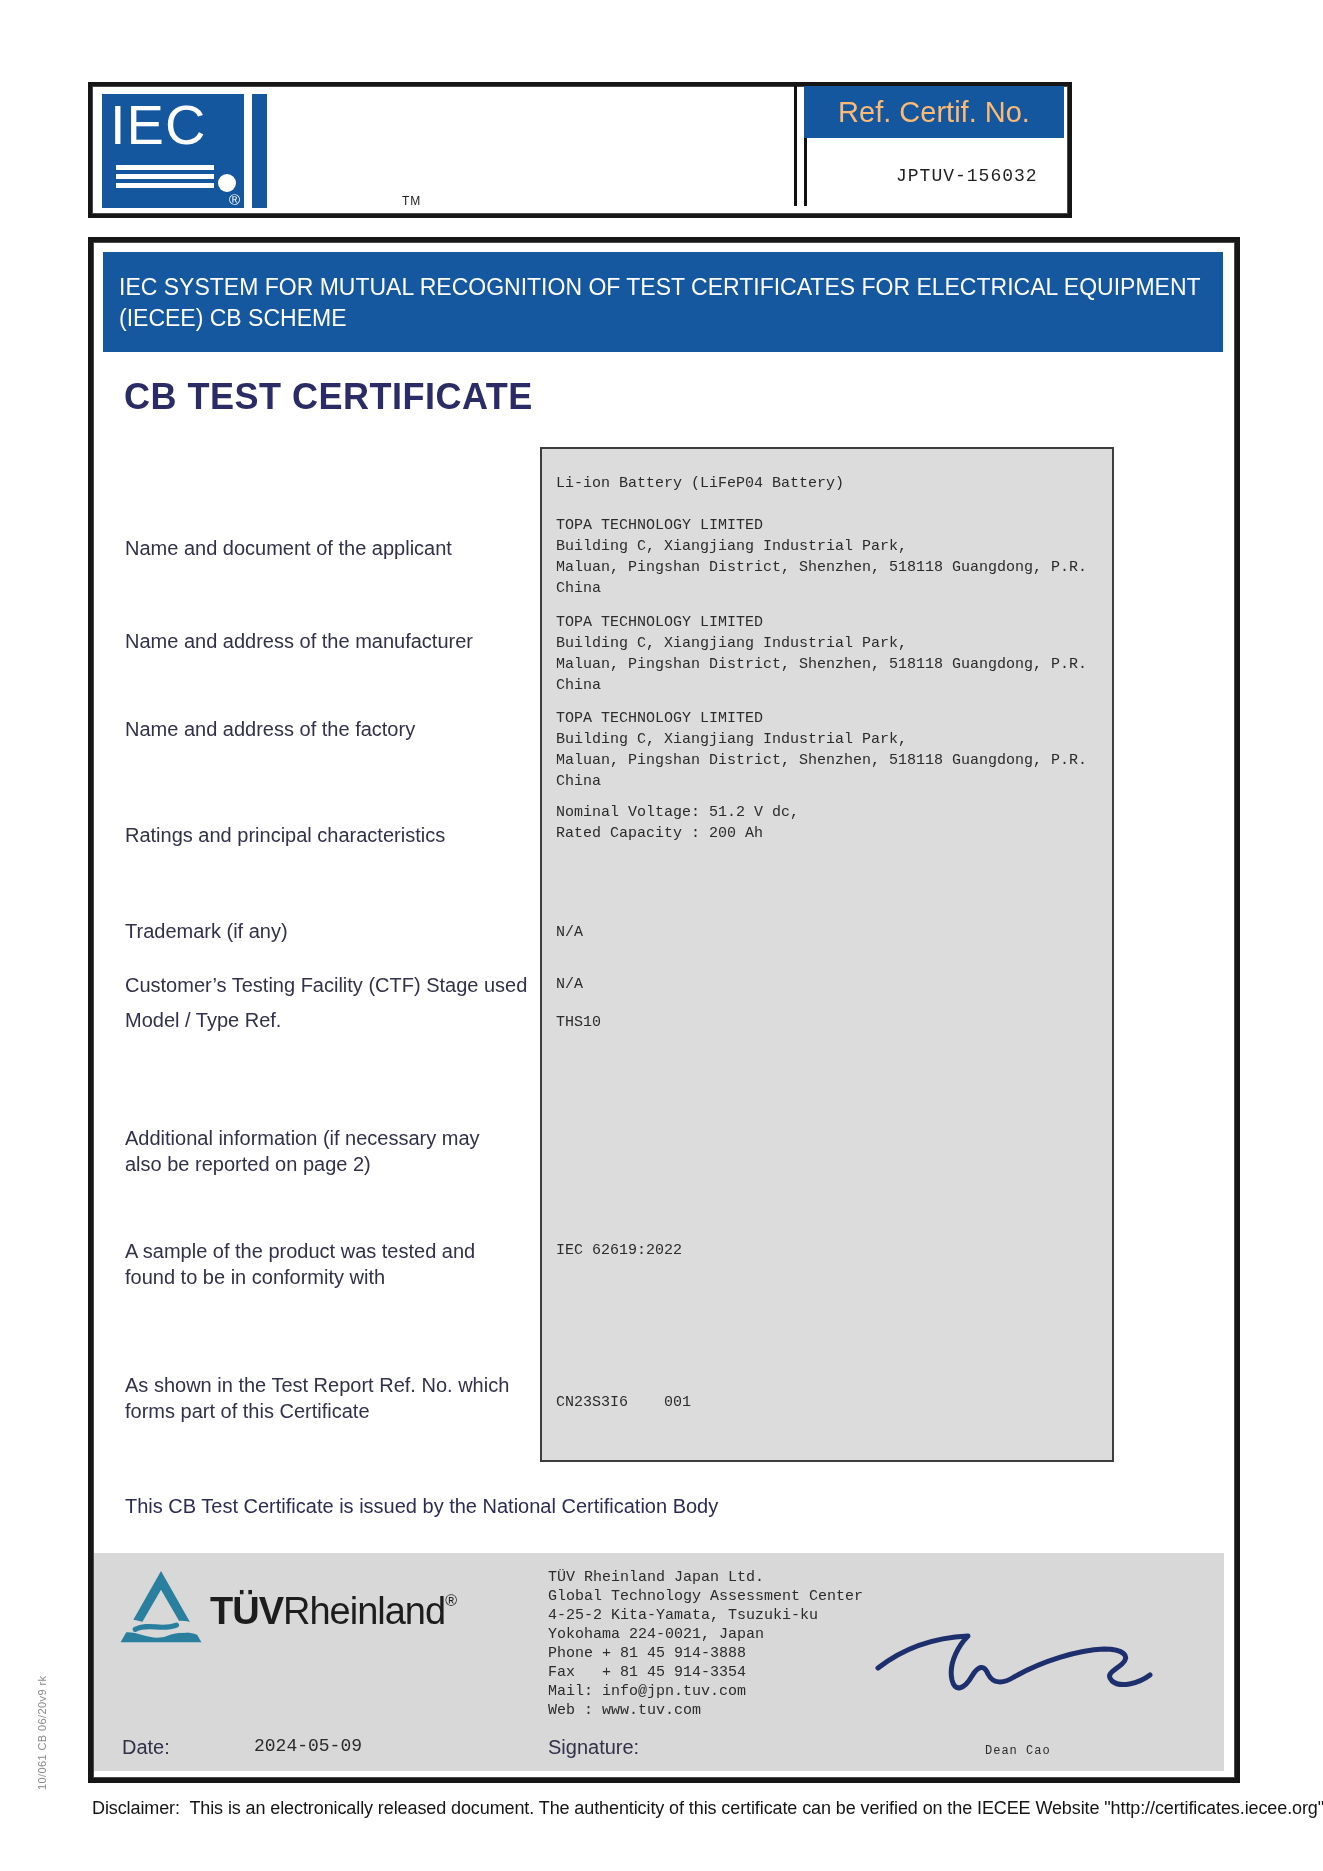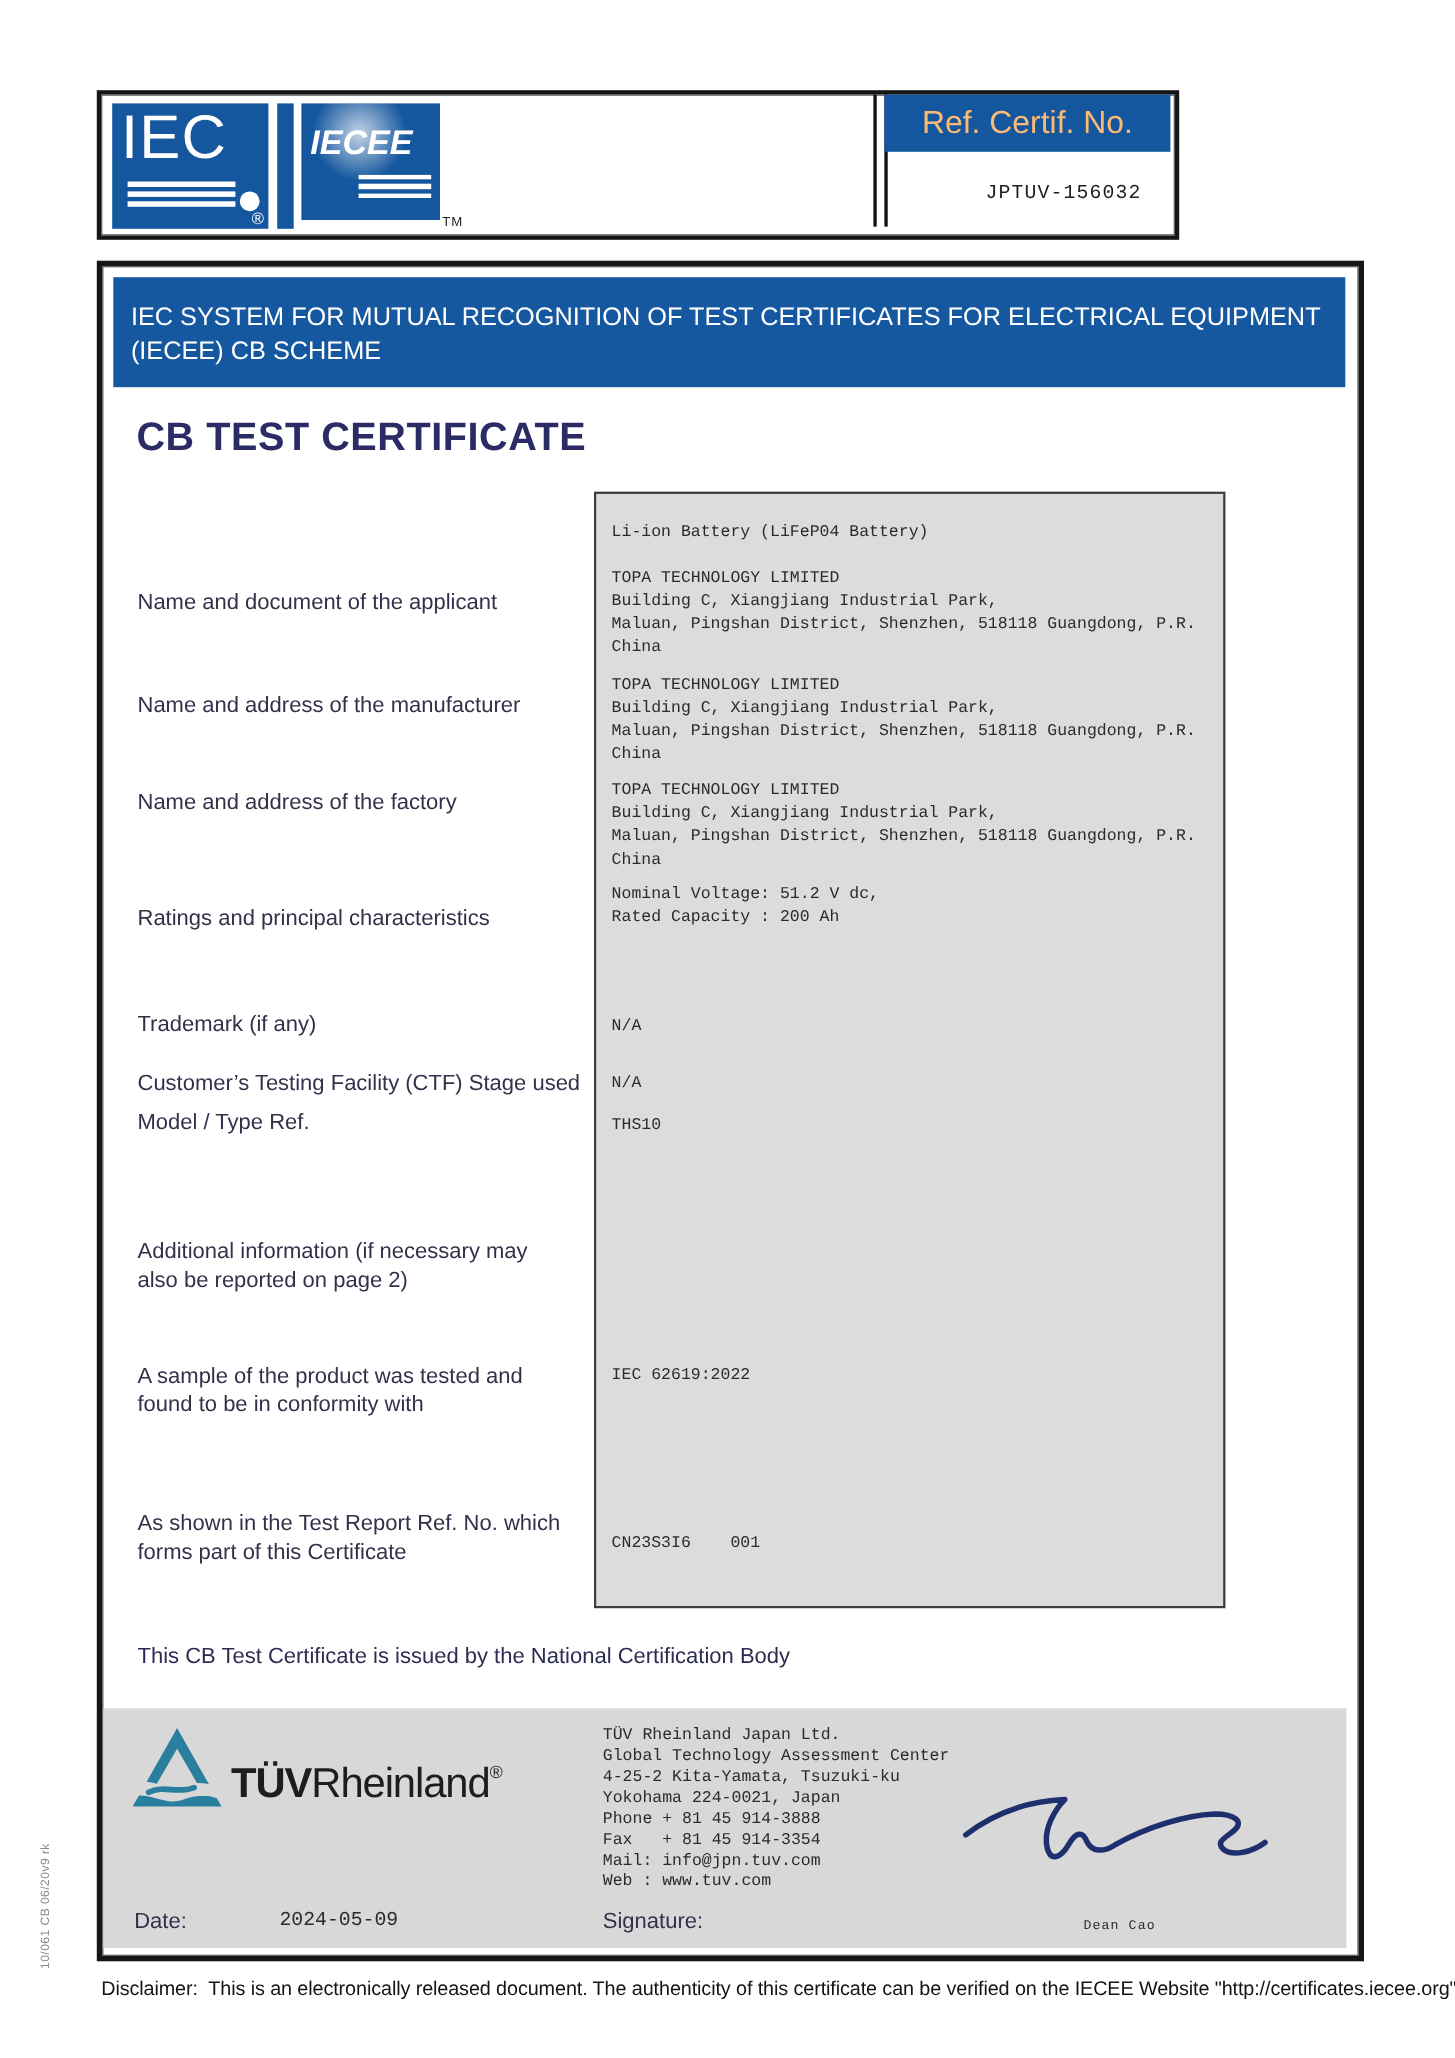--- a/index.html
+++ b/index.html
@@ -43,21 +43,21 @@
   .flabel{position:absolute;left:125px;width:430px;font-size:20px;color:#31314a;
           line-height:26px;white-space:pre-line;}
   .fvalue{position:absolute;left:556px;width:540px;font-family:"Liberation Mono",monospace;
           font-size:15px;color:#2b2b2b;line-height:21px;white-space:pre;}
 
   .issued-line{position:absolute;left:125px;top:1495px;font-size:20px;color:#2c2c52;}
 
   
   .ncb-band{position:absolute;left:94px;top:1553px;width:1130px;height:218px;background:#d8d8d8;}
   .tuv-triangle{position:absolute;left:118px;top:1568px;}
-  .tuv-wordmark{position:absolute;left:210px;top:1590px;font-size:38px;color:#1d1d1d;letter-spacing:-1px;margin-top:11px;}
+  .tuv-wordmark{position:absolute;left:210px;top:1590px;font-size:38px;color:#1d1d1d;letter-spacing:-1px;}
   .tuv-wordmark .bold{font-weight:bold;}
   .tuv-wordmark .reg{font-size:16px;vertical-align:18px;letter-spacing:0;}
   .ncb-address{position:absolute;left:548px;top:1568px;font-family:"Liberation Mono",monospace;
                font-size:15px;line-height:19px;color:#2b2b2b;white-space:pre;}
   .signature-svg{position:absolute;left:872px;top:1626px;}
   .date-label{position:absolute;left:122px;top:1736px;font-size:20px;color:#31314a;}
   .date-value{position:absolute;left:254px;top:1736px;font-family:"Liberation Mono",monospace;font-size:18px;color:#2b2b2b;}
   .sig-label{position:absolute;left:548px;top:1736px;font-size:20px;color:#31314a;}
   .sig-name{position:absolute;left:985px;top:1744px;font-family:"Liberation Mono",monospace;font-size:12px;color:#2b2b2b;letter-spacing:1px;}
 
@@ -80,29 +80,20 @@
     <div class="iec-text">IEC</div>
     <div class="iec-bars">
       <div class="bar"></div>
         <div class="bar"></div>
         <div class="bar"></div>
     </div>
     <div class="iec-dot"></div>
     <div class="iec-reg-in">®</div>
   </div>
   <div class="blue-strip"></div>
-  <div class="iecee-logo">
-    <div class="iecee-glow"></div>
-    <div class="iecee-text">IECEE</div>
-    <div class="iecee-bars">
-      <div class="bar"></div>
-        <div class="bar"></div>
-        <div class="bar"></div>
-    </div>
-  </div>
   <div class="tm-mark">TM</div>
 
   <div class="top-divider"></div>
   <div class="ref-bar">
     <span>Ref. Certif. No.</span>
   </div>
   <div class="ref-value">JPTUV-156032</div>
 
   <div class="main-box">
       <div class="inner-line"></div>

